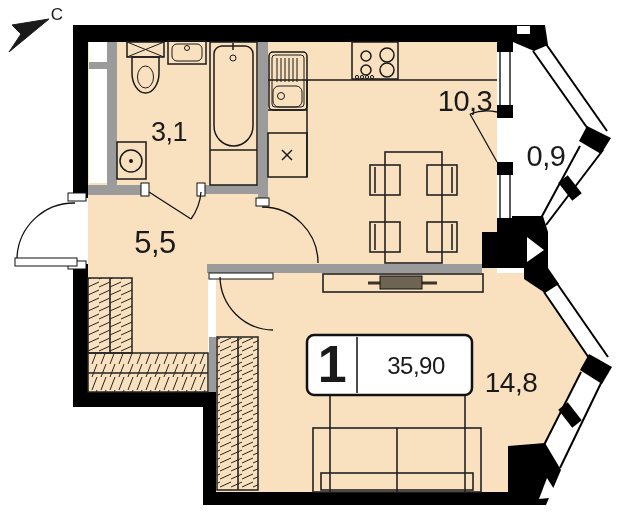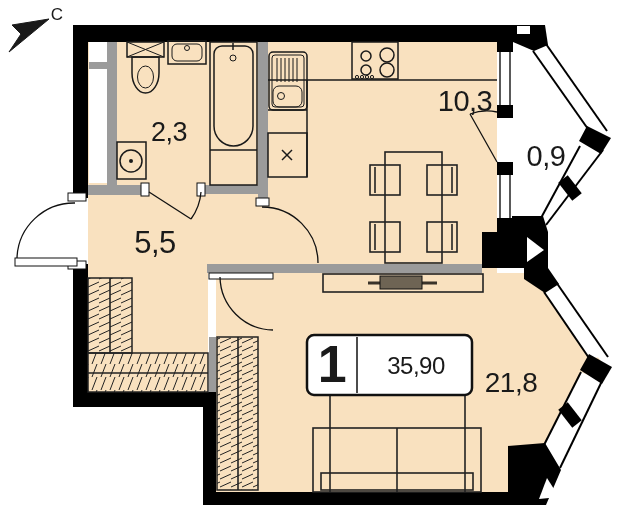--- a/index.html
+++ b/index.html
@@ -251,20 +251,20 @@
 
   <polygon points="49,19 9,52 21,34 12,25" fill="#1a1a1a" stroke="#1a1a1a" stroke-width="1" stroke-linejoin="round"></polygon>
 
   <g>
     <rect x="307" y="335" width="165" height="60" rx="7" fill="#fff" stroke="#111" stroke-width="2.5"></rect>
     <line x1="357" y1="337" x2="357" y2="393" stroke="#111" stroke-width="1.5"></line>
   </g>
 </svg>
 
 <div class="lbl north" style="left:57px;top:15px;">С</div>
-<div class="lbl area" style="left:169px;top:132px;font-size:27px;">2,3</div>
+<div class="lbl area" style="left:169px;top:132px;font-size:27px;">3,1</div>
 <div class="lbl area" style="left:421px;top:101px;margin-left:44px;">10,3</div>
 <div class="lbl area" style="left:546px;top:142px;margin-top:14px;">0,9</div>
 <div class="lbl area" style="left:155px;top:243px;font-size:31px;">5,5</div>
-<div class="lbl area" style="left:511px;top:383px;font-size:28px;">21,8</div>
+<div class="lbl area" style="left:511px;top:383px;font-size:28px;">14,8</div>
 <div class="lbl badge-one" style="left:332px;top:364px;">1</div>
 <div class="lbl badge-area" style="left:416px;top:366px;">35,90</div>
 </div>
 
 </body></html>

